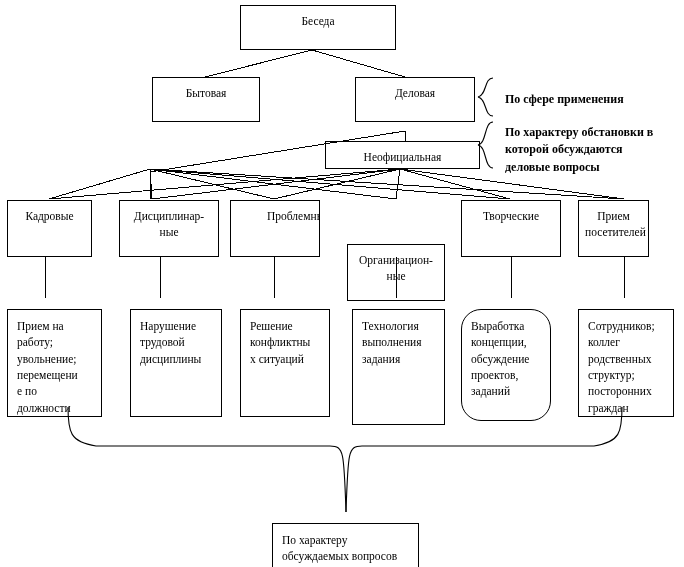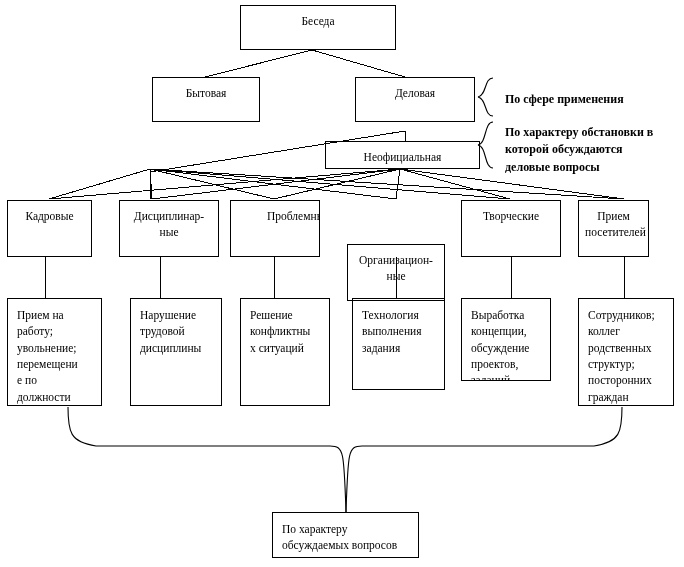--- a/index.html
+++ b/index.html
@@ -32,21 +32,21 @@
     line-height: 1.42;
     overflow: hidden;
   }
   .node-box .label {
     display: block;
     white-space: pre-line;
   }
   .align-center .label { text-align: center; }
   .align-left   .label { text-align: left; }
   .pad-center { padding: 7px 6px 0 6px; }
-  .pad-left   { padding: 8px 17px 0 9px; }
+  .pad-left   { padding: 8px 17px 0 9px; margin-top: 11px; }
   .annot {
     position: absolute;
     color: #000000;
     font-size: 12px;
     line-height: 1.45;
     white-space: pre-line;
     text-align: left;
     font-weight: bold;
   }
 </style>
@@ -182,27 +182,27 @@
 трудовой
 дисциплины</span>
   </div>
 
   <div class="node-box align-left pad-left" style="left:240px; top:298px; width:90px; height:108px;">
     <span class="label">Решение
 конфликтны
 х ситуаций</span>
   </div>
 
-  <div class="node-box align-left pad-left" style="left:352px; top:298px; width:93px; height:92px;">
+  <div class="node-box align-left pad-left" style="left:352px; top:298px; width:93px; height:116px;">
     <span class="label">Технология
 выполнения
 задания</span>
   </div>
 
-  <div class="node-box align-left pad-left" style="left:461px; top:298px; width:90px; height:83px;">
+  <div class="node-box align-left pad-left" style="left:461px; top:298px; width:90px; height:112px;border-radius:20px;">
     <span class="label">Выработка
 концепции,
 обсуждение
 проектов,
 заданий</span>
   </div>
 
   <div class="node-box align-left pad-left" style="left:578px; top:298px; width:96px; height:108px;">
     <span class="label">Сотрудников;
 коллег

